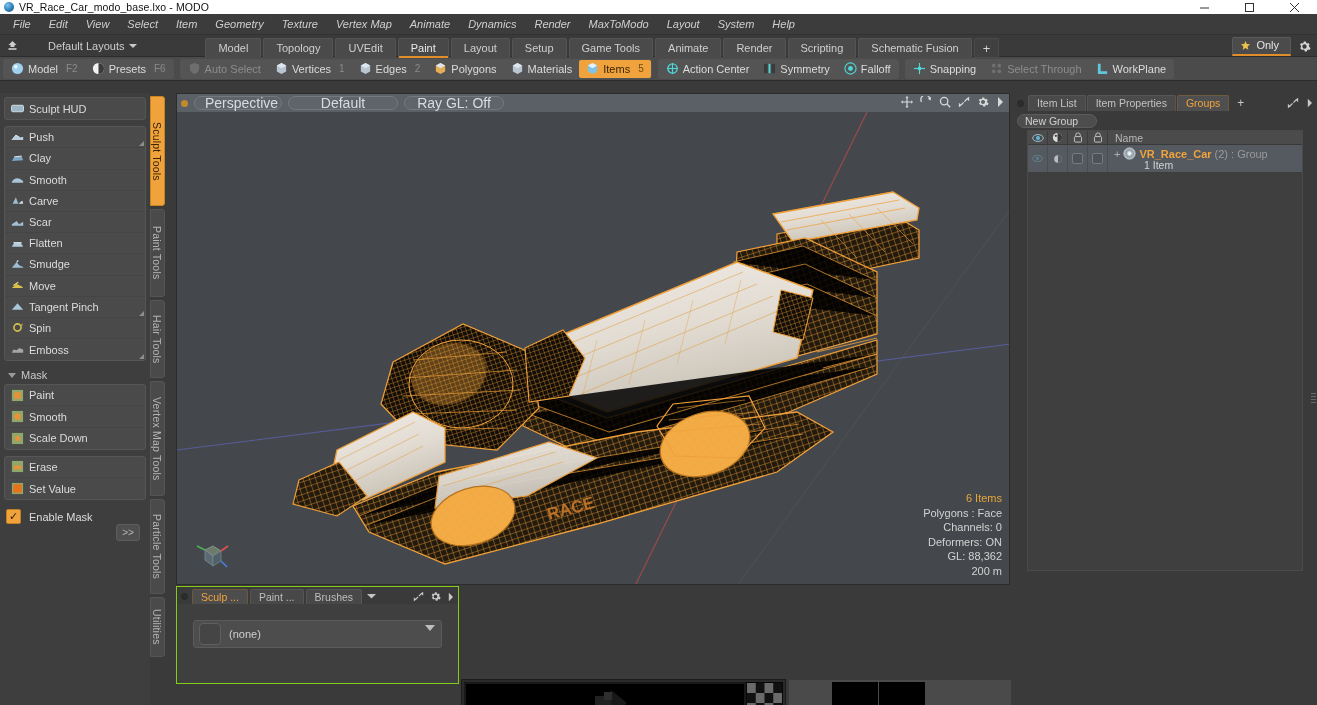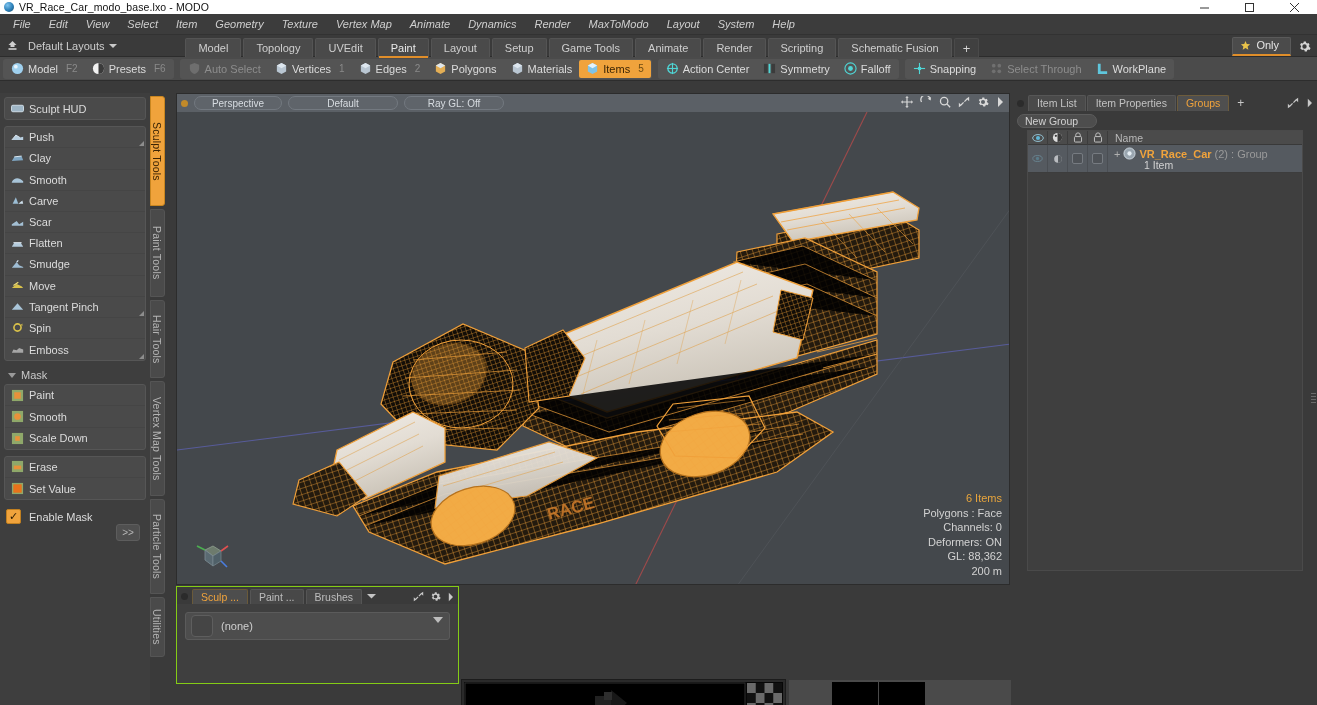--- a/index.html
+++ b/index.html
@@ -39,21 +39,21 @@
   }
 
   
   .layoutbar {
     height: 22px; background: #3a3a3a; display: flex; align-items: center;
     border-bottom: 1px solid #2c2c2c; position: relative;
   }
   .lb-home {
     width: 24px; height: 22px; display: flex; align-items: center; justify-content: center;
   }
-  .lb-layouts { padding: 0 8px 0 4px; color: #cdcdcd; font-size: 11px; display: flex; align-items: center; gap: 5px; }
+  .lb-layouts { padding: 0 8px 0 4px; color: #cdcdcd; font-size: 11px; display: flex; align-items: center; gap: 5px; margin-left: 20px; }
   .caret-d { width: 0; height: 0; border-left: 4px solid transparent; border-right: 4px solid transparent; border-top: 4px solid #c9c9c9; }
   .lb-tabs { display: flex; align-items: flex-end; height: 22px; margin-left: 60px; }
   .lt {
     height: 19px; line-height: 19px; padding: 0 12px; margin-right: 2px;
     background: #4a4a4a; color: #cfcfcf; font-size: 11px; white-space: nowrap;
     border-radius: 2px 2px 0 0; border: 1px solid #545454; border-bottom: none;
     position: relative;
   }
   .lt.active { background: #484848; color: #e9e9e9; }
   .lt.active::after {
@@ -119,40 +119,40 @@
   }
   .vtab.active { background: #f0a33c; color: #3a2405; border-color: #c98620; }
 
   
   .viewport { position: absolute; left: 176px; top: 0; width: 834px; height: 492px; background: #3f4347;
      border: 1px solid #2c2c2c; }
   .vp-head { height: 18px; background: #5b6066; display: flex; align-items: center; padding: 0 4px; gap: 6px; position: relative; }
   .vp-dot { width: 7px; height: 7px; border-radius: 50%; background: #c28a2a; }
   .vp-btn {
     height: 14px; line-height: 13px; padding: 0 10px; border: 1px solid #737980; border-radius: 7px;
-    color: #d7dce1; font-size: 10px; background: #5f646a; white-space: nowrap; text-align: center;
+    color: #d7dce1; font-size: 14px; background: #5f646a; white-space: nowrap; text-align: center;
   }
   .vp-icons { position: absolute; right: 5px; top: 2px; display: flex; align-items: center; gap: 7px; }
   .vp-canvas { position: absolute; left: 0; top: 18px; right: 0; bottom: 0; background: #44484c; overflow: hidden; }
   .vp-stats { position: absolute; right: 7px; bottom: 6px; text-align: right; line-height: 14.5px; font-size: 11px; color: #d2d2d2; }
   .vp-stats .it { color: #e8a53c; }
   .vp-gizmo { position: absolute; left: 14px; bottom: 8px; width: 40px; height: 40px; }
 
   
   .botleft { position: absolute; left: 176px; top: 493px; width: 283px; height: 98px; background: #3f3f3f; border: 1px solid #84cc16; }
   .bp-head { height: 17px; background: #3a3a3a; display: flex; align-items: flex-end; padding-left: 4px; gap: 2px; position: relative; }
   .bp-dot { width: 7px; height: 7px; border-radius: 50%; background: #2b2b2b; margin-bottom: 4px; margin-right: 2px; }
   .bp-tab {
     height: 15px; line-height: 14px; padding: 0 8px; background: #484848; color: #bdbdbd; font-size: 10.5px;
     border: 1px solid #555; border-bottom: none; border-radius: 2px 2px 0 0; white-space: nowrap;
   }
   .bp-tab.active { background: #4d4d4d; color: #f0a33c; border-color: #6a5a3a; }
   .bp-right { position: absolute; right: 4px; bottom: 2px; display: flex; align-items: center; gap: 6px; }
   .preset-row {
-    margin: 8px; height: 28px; background: #4d4d4d; border: 1px solid #5b5b5b; border-radius: 3px;
+    margin: 16px; height: 28px; background: #4d4d4d; border: 1px solid #5b5b5b; border-radius: 3px;
     display: flex; align-items: center; padding: 0 5px; gap: 8px; position: relative;
   }
   .preset-sw { width: 22px; height: 22px; background: #454545; border: 1px solid #5e5e5e; border-radius: 4px; }
   .preset-label { font-size: 11px; color: #cfcfcf; }
   .preset-caret { position: absolute; right: 6px; top: 4px; width: 0; height: 0;
     border-left: 5px solid transparent; border-right: 5px solid transparent; border-top: 6px solid #bdbdbd; }
 
   
   .prev1 { position: absolute; left: 461px; top: 586px; width: 325px; height: 90px; background: #2a2a2a; border: 1px solid #1c1c1c; padding: 2px; }
   .prev2 { position: absolute; left: 788px; top: 586px; width: 224px; height: 90px; background: #4a4a4a; border: 1px solid #3a3a3a; }

